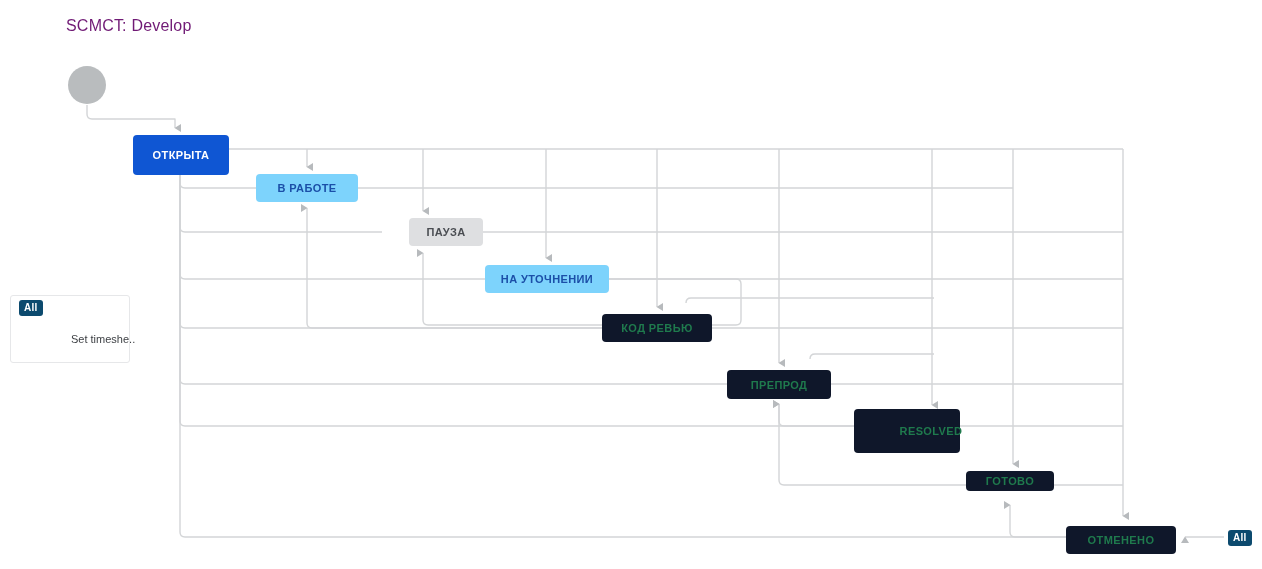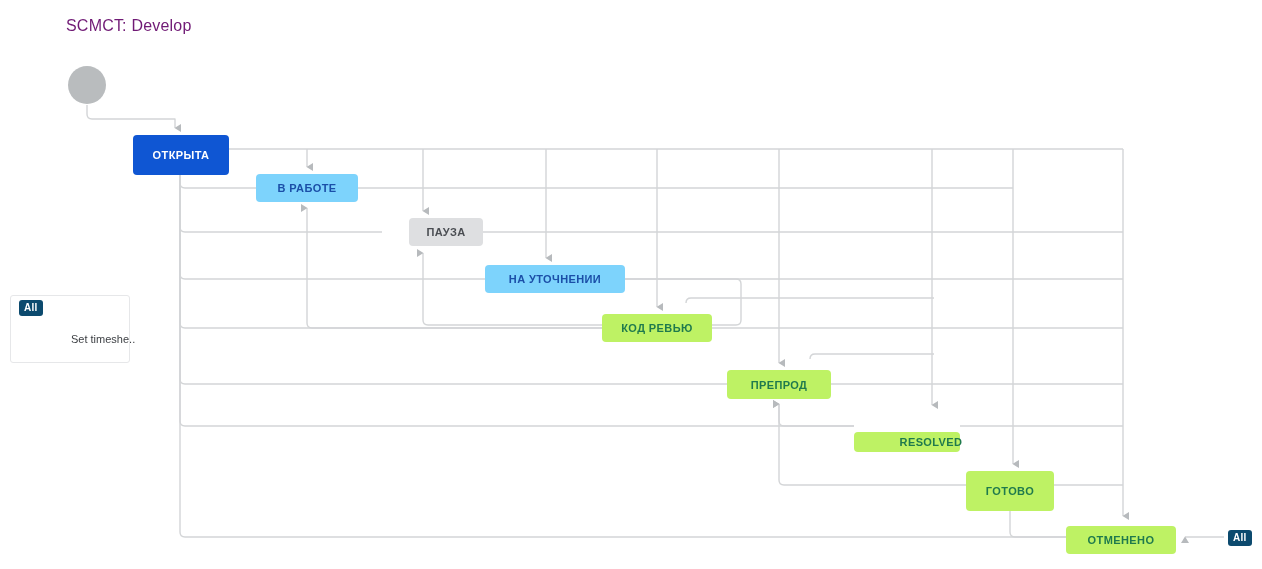--- a/index.html
+++ b/index.html
@@ -45,21 +45,21 @@
     font-size: 11px;
     font-weight: bold;
     letter-spacing: 0.4px;
     white-space: nowrap;
     cursor: pointer;
     user-select: none;
   }
   .node.status-blue-solid { background: #0f56d3; color: #ffffff; }
   .node.status-blue-light { background: #7dd3fc; color: #1b4fa8; }
   .node.status-grey       { background: #dedfe1; color: #4a4d52; }
-  .node.status-green      { background: #bef264; color: #1f7a4d; }
+  .node.status-green      { background: #0f172a; color: #1f7a4d; }
 
   #start-node {
     position: absolute;
     left: 68px;
     top: 66px;
     width: 38px;
     height: 38px;
     border-radius: 50%;
     background: #b9bcbe;
   }
@@ -176,37 +176,37 @@
 </div>
 
 <div class="node status-blue-light" style="left:256px;top:174px;width:102px;height:28px;">
   <span>В РАБОТЕ</span>
 </div>
 
 <div class="node status-grey" style="left:382px;top:218px;width:74px;height:28px;margin-left:27px;">
   <span>ПАУЗА</span>
 </div>
 
-<div class="node status-blue-light" style="left:485px;top:265px;width:140px;height:28px;">
+<div class="node status-blue-light" style="left:485px;top:265px;width:124px;height:28px;">
   <span>НА УТОЧНЕНИИ</span>
 </div>
 
 <div class="node status-green" style="left:602px;top:314px;width:110px;height:28px;">
   <span>КОД РЕВЬЮ</span>
 </div>
 
 <div class="node status-green" style="left:727px;top:370px;width:104px;height:29px;">
   <span>ПРЕПРОД</span>
 </div>
 
-<div class="node status-green" style="left:854px;top:432px;width:106px;height:20px;padding-left:48px;">
+<div class="node status-green" style="left:854px;top:409px;width:106px;height:44px;padding-left:48px;">
   <span>RESOLVED</span>
 </div>
 
-<div class="node status-green" style="left:966px;top:471px;width:88px;height:40px;">
+<div class="node status-green" style="left:966px;top:471px;width:88px;height:20px;">
   <span>ГОТОВО</span>
 </div>
 
 <div class="node status-green" style="left:1066px;top:526px;width:110px;height:28px;">
   <span>ОТМЕНЕНО</span>
 </div>
 
 <div class="all-badge" style="left:1228px;top:530px;">All</div>
 
 <div id="loop-panel">

